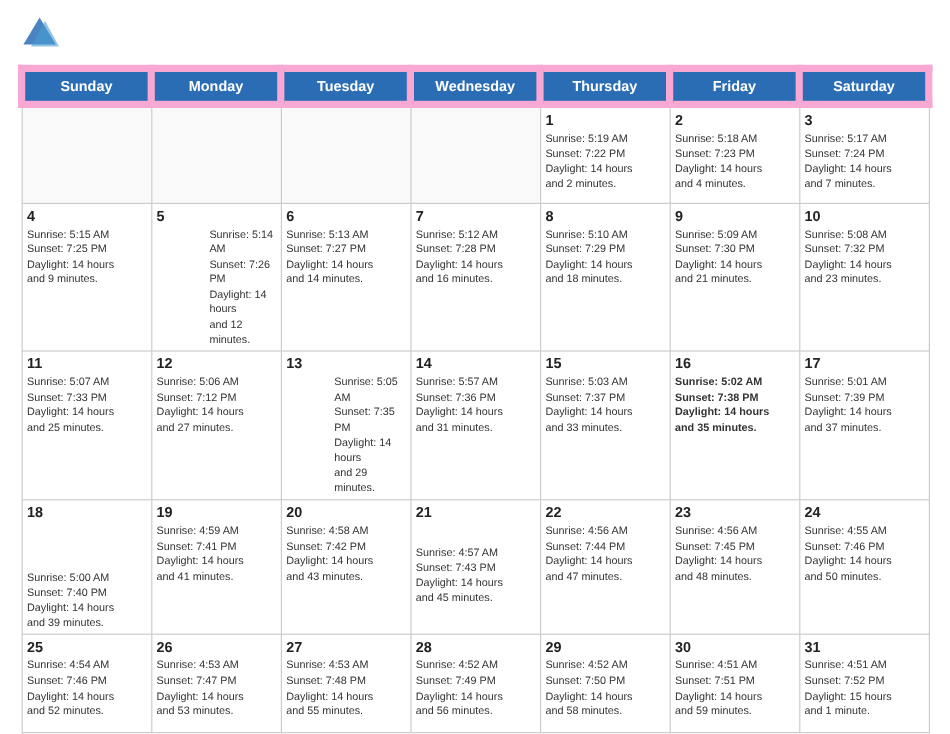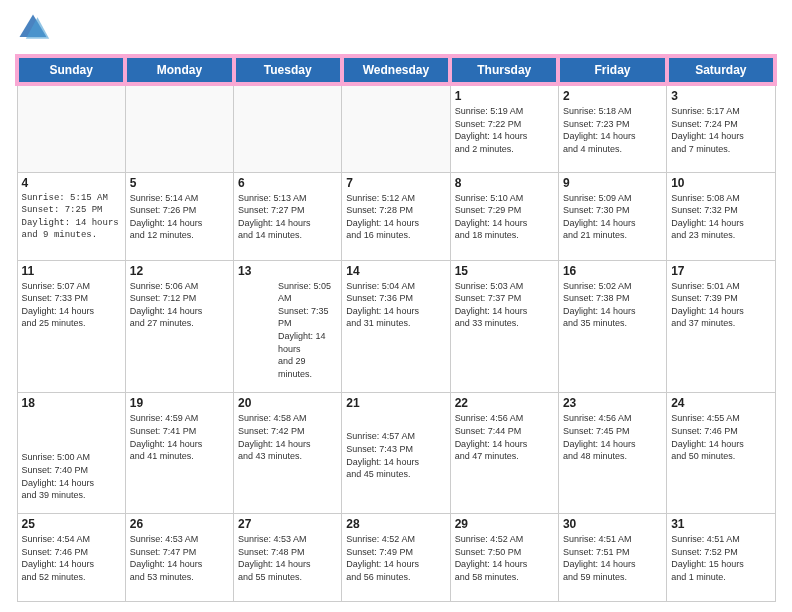--- a/index.html
+++ b/index.html
@@ -60,21 +60,21 @@
       width: 100%;
       table-layout: fixed;
     }
     .calendar th {
       background-color: #2a6db5;
       color: white;
       font-size: 12px;
       font-weight: bold;
       padding: 5px 4px;
       text-align: center;
-      border: 4px solid #f9a8d4;
+      border: 6px solid #f9a8d4;
     }
     .calendar td {
       border: 1px solid #ccc;
       vertical-align: top;
       padding: 3px 4px;
       font-size: 9.5px;
       color: #333;
       height: 82px;
     }
     .calendar td.empty {
@@ -153,28 +153,28 @@
             <span class="day-number">3</span>
             <div class="day-info" style="white-space: pre-line;">Sunrise: 5:17 AM
 Sunset: 7:24 PM
 Daylight: 14 hours
 and 7 minutes.</div>
           </td>
         </tr>
         <tr>
           <td class="has-data">
             <span class="day-number">4</span>
-            <div class="day-info" style="white-space: pre-line; font-family: Liberation Mono, monospace;">Sunrise: 5:15 AM
+            <div class="day-info" style="white-space: pre-line;">Sunrise: 5:15 AM
 Sunset: 7:25 PM
 Daylight: 14 hours
 and 9 minutes.</div>
           </td>
           <td class="has-data">
             <span class="day-number">5</span>
-            <div class="day-info" style="white-space: pre-line;">Sunrise: 5:14 AM
+            <div class="day-info" style="white-space: pre-line; margin-left: 44px;">Sunrise: 5:14 AM
 Sunset: 7:26 PM
 Daylight: 14 hours
 and 12 minutes.</div>
           </td>
           <td class="has-data">
             <span class="day-number">6</span>
             <div class="day-info" style="white-space: pre-line;">Sunrise: 5:13 AM
 Sunset: 7:27 PM
 Daylight: 14 hours
 and 14 minutes.</div>
@@ -225,35 +225,35 @@
           </td>
           <td class="has-data">
             <span class="day-number">13</span>
             <div class="day-info" style="white-space: pre-line; margin-left: 40px;">Sunrise: 5:05 AM
 Sunset: 7:35 PM
 Daylight: 14 hours
 and 29 minutes.</div>
           </td>
           <td class="has-data">
             <span class="day-number">14</span>
-            <div class="day-info" style="white-space: pre-line;">Sunrise: 5:04 AM
+            <div class="day-info" style="white-space: pre-line;">Sunrise: 5:57 AM
 Sunset: 7:36 PM
 Daylight: 14 hours
 and 31 minutes.</div>
           </td>
           <td class="has-data">
             <span class="day-number">15</span>
             <div class="day-info" style="white-space: pre-line;">Sunrise: 5:03 AM
 Sunset: 7:37 PM
 Daylight: 14 hours
 and 33 minutes.</div>
           </td>
           <td class="has-data">
             <span class="day-number">16</span>
-            <div class="day-info" style="white-space: pre-line;">Sunrise: 5:02 AM
+            <div class="day-info" style="white-space: pre-line; font-weight: bold;">Sunrise: 5:02 AM
 Sunset: 7:38 PM
 Daylight: 14 hours
 and 35 minutes.</div>
           </td>
           <td class="has-data">
             <span class="day-number">17</span>
             <div class="day-info" style="white-space: pre-line;">Sunrise: 5:01 AM
 Sunset: 7:39 PM
 Daylight: 14 hours
 and 37 minutes.</div>

